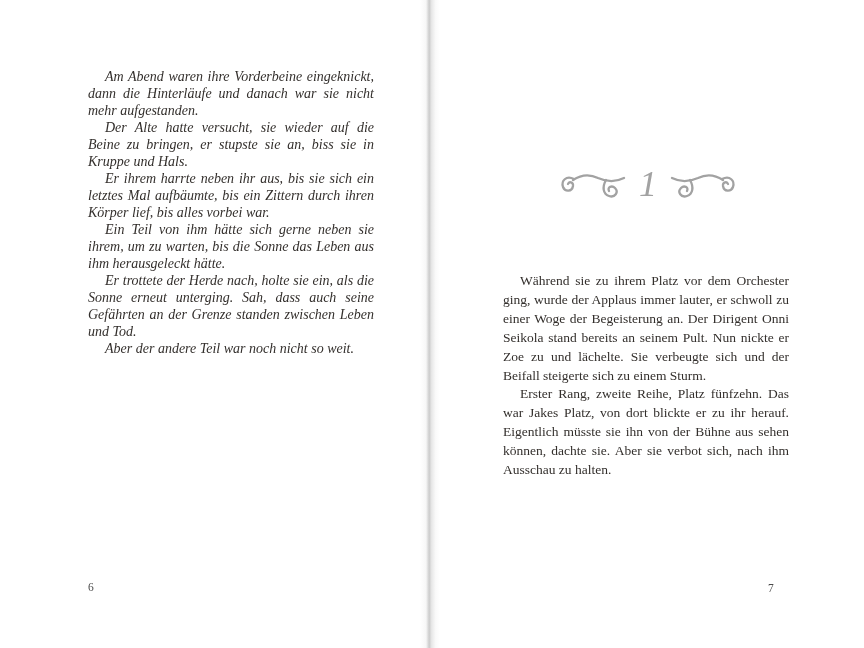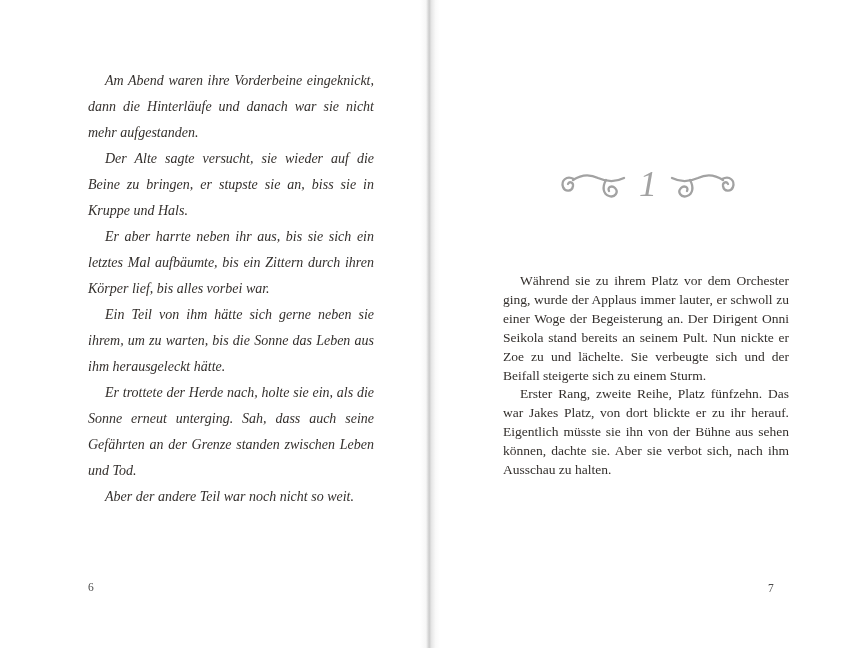--- a/index.html
+++ b/index.html
@@ -41,21 +41,21 @@
     position: absolute;
     width: 286px;
     color: var(--text);
     text-align: justify;
   }
   .left-text {
     left: 88px;
     top: 68px;
     font-style: italic;
     font-size: 14px;
-    line-height: 26px;
+    line-height: 17px;
   }
   .right-text {
     left: 503px;
     top: 272px;
     font-size: 13.5px;
     line-height: 18.9px;
   }
   .para { margin: 0; }
   .para.indent { text-indent: 17px; }
   .chapter-heading {
@@ -94,22 +94,22 @@
 </head>
 <body>
 
 <div class="spread">
 
   <div class="gutter-shadow"></div>
 
   <div>
     <div class="text-block left-text">
         <div class="para indent">Am Abend waren ihre Vorderbeine eingeknickt, dann die Hinterläufe und danach war sie nicht mehr aufgestanden.</div>
-        <div class="para indent">Der Alte sagte versucht, sie wieder auf die Beine zu bringen, er stupste sie an, biss sie in Kruppe und Hals.</div>
-        <div class="para indent">Er aber harrte neben ihr aus, bis sie sich ein letztes Mal aufbäumte, bis ein Zittern durch ihren Körper lief, bis alles vorbei war.</div>
+        <div class="para indent">Der Alte hatte versucht, sie wieder auf die Beine zu bringen, er stupste sie an, biss sie in Kruppe und Hals.</div>
+        <div class="para indent">Er ihrem harrte neben ihr aus, bis sie sich ein letztes Mal aufbäumte, bis ein Zittern durch ihren Körper lief, bis alles vorbei war.</div>
         <div class="para indent">Ein Teil von ihm hätte sich gerne neben sie ihrem, um zu warten, bis die Sonne das Leben aus ihm herausgeleckt hätte.</div>
         <div class="para indent">Er trottete der Herde nach, holte sie ein, als die Sonne erneut unterging. Sah, dass auch seine Gefährten an der Grenze standen zwischen Leben und Tod.</div>
         <div class="para indent">Aber der andere Teil war noch nicht so weit.</div>
       </div>
     <div class="page-number left">6</div>
   </div>
 
   <div>
     <div class="chapter-heading">
       <svg class="flourish" viewBox="0 0 66 30" fill="none" stroke="currentColor" stroke-width="2.3" stroke-linecap="round">

